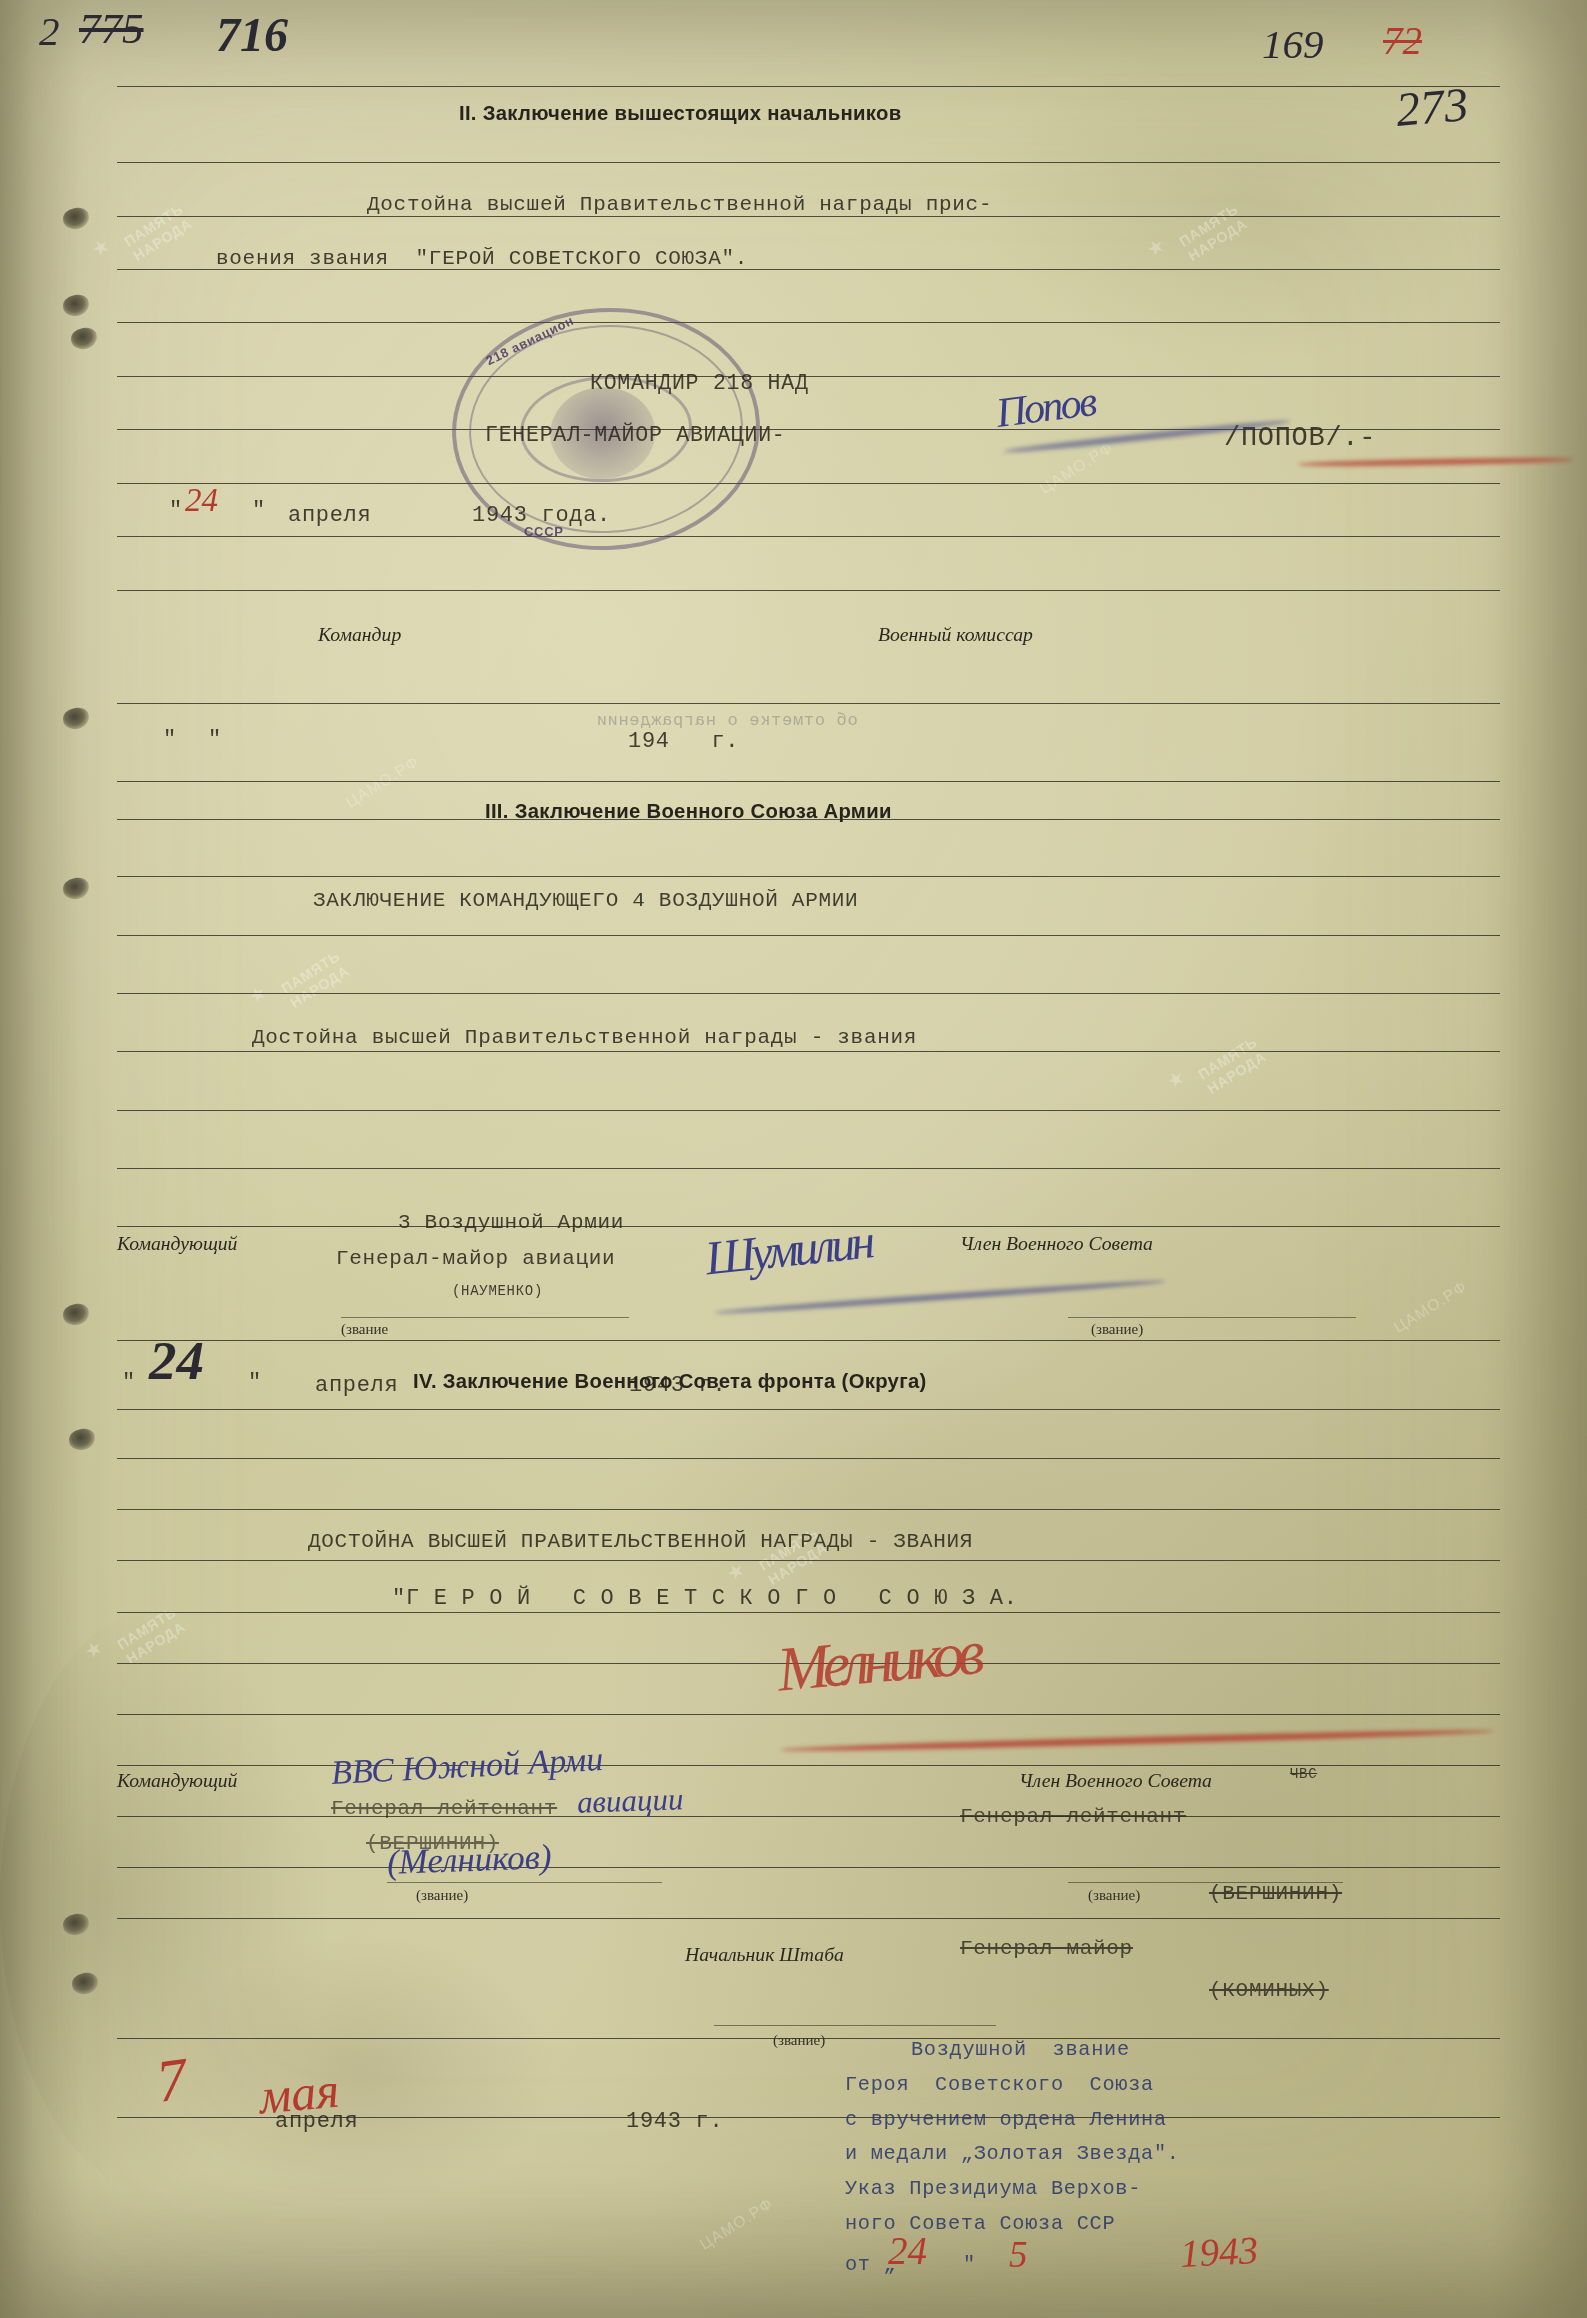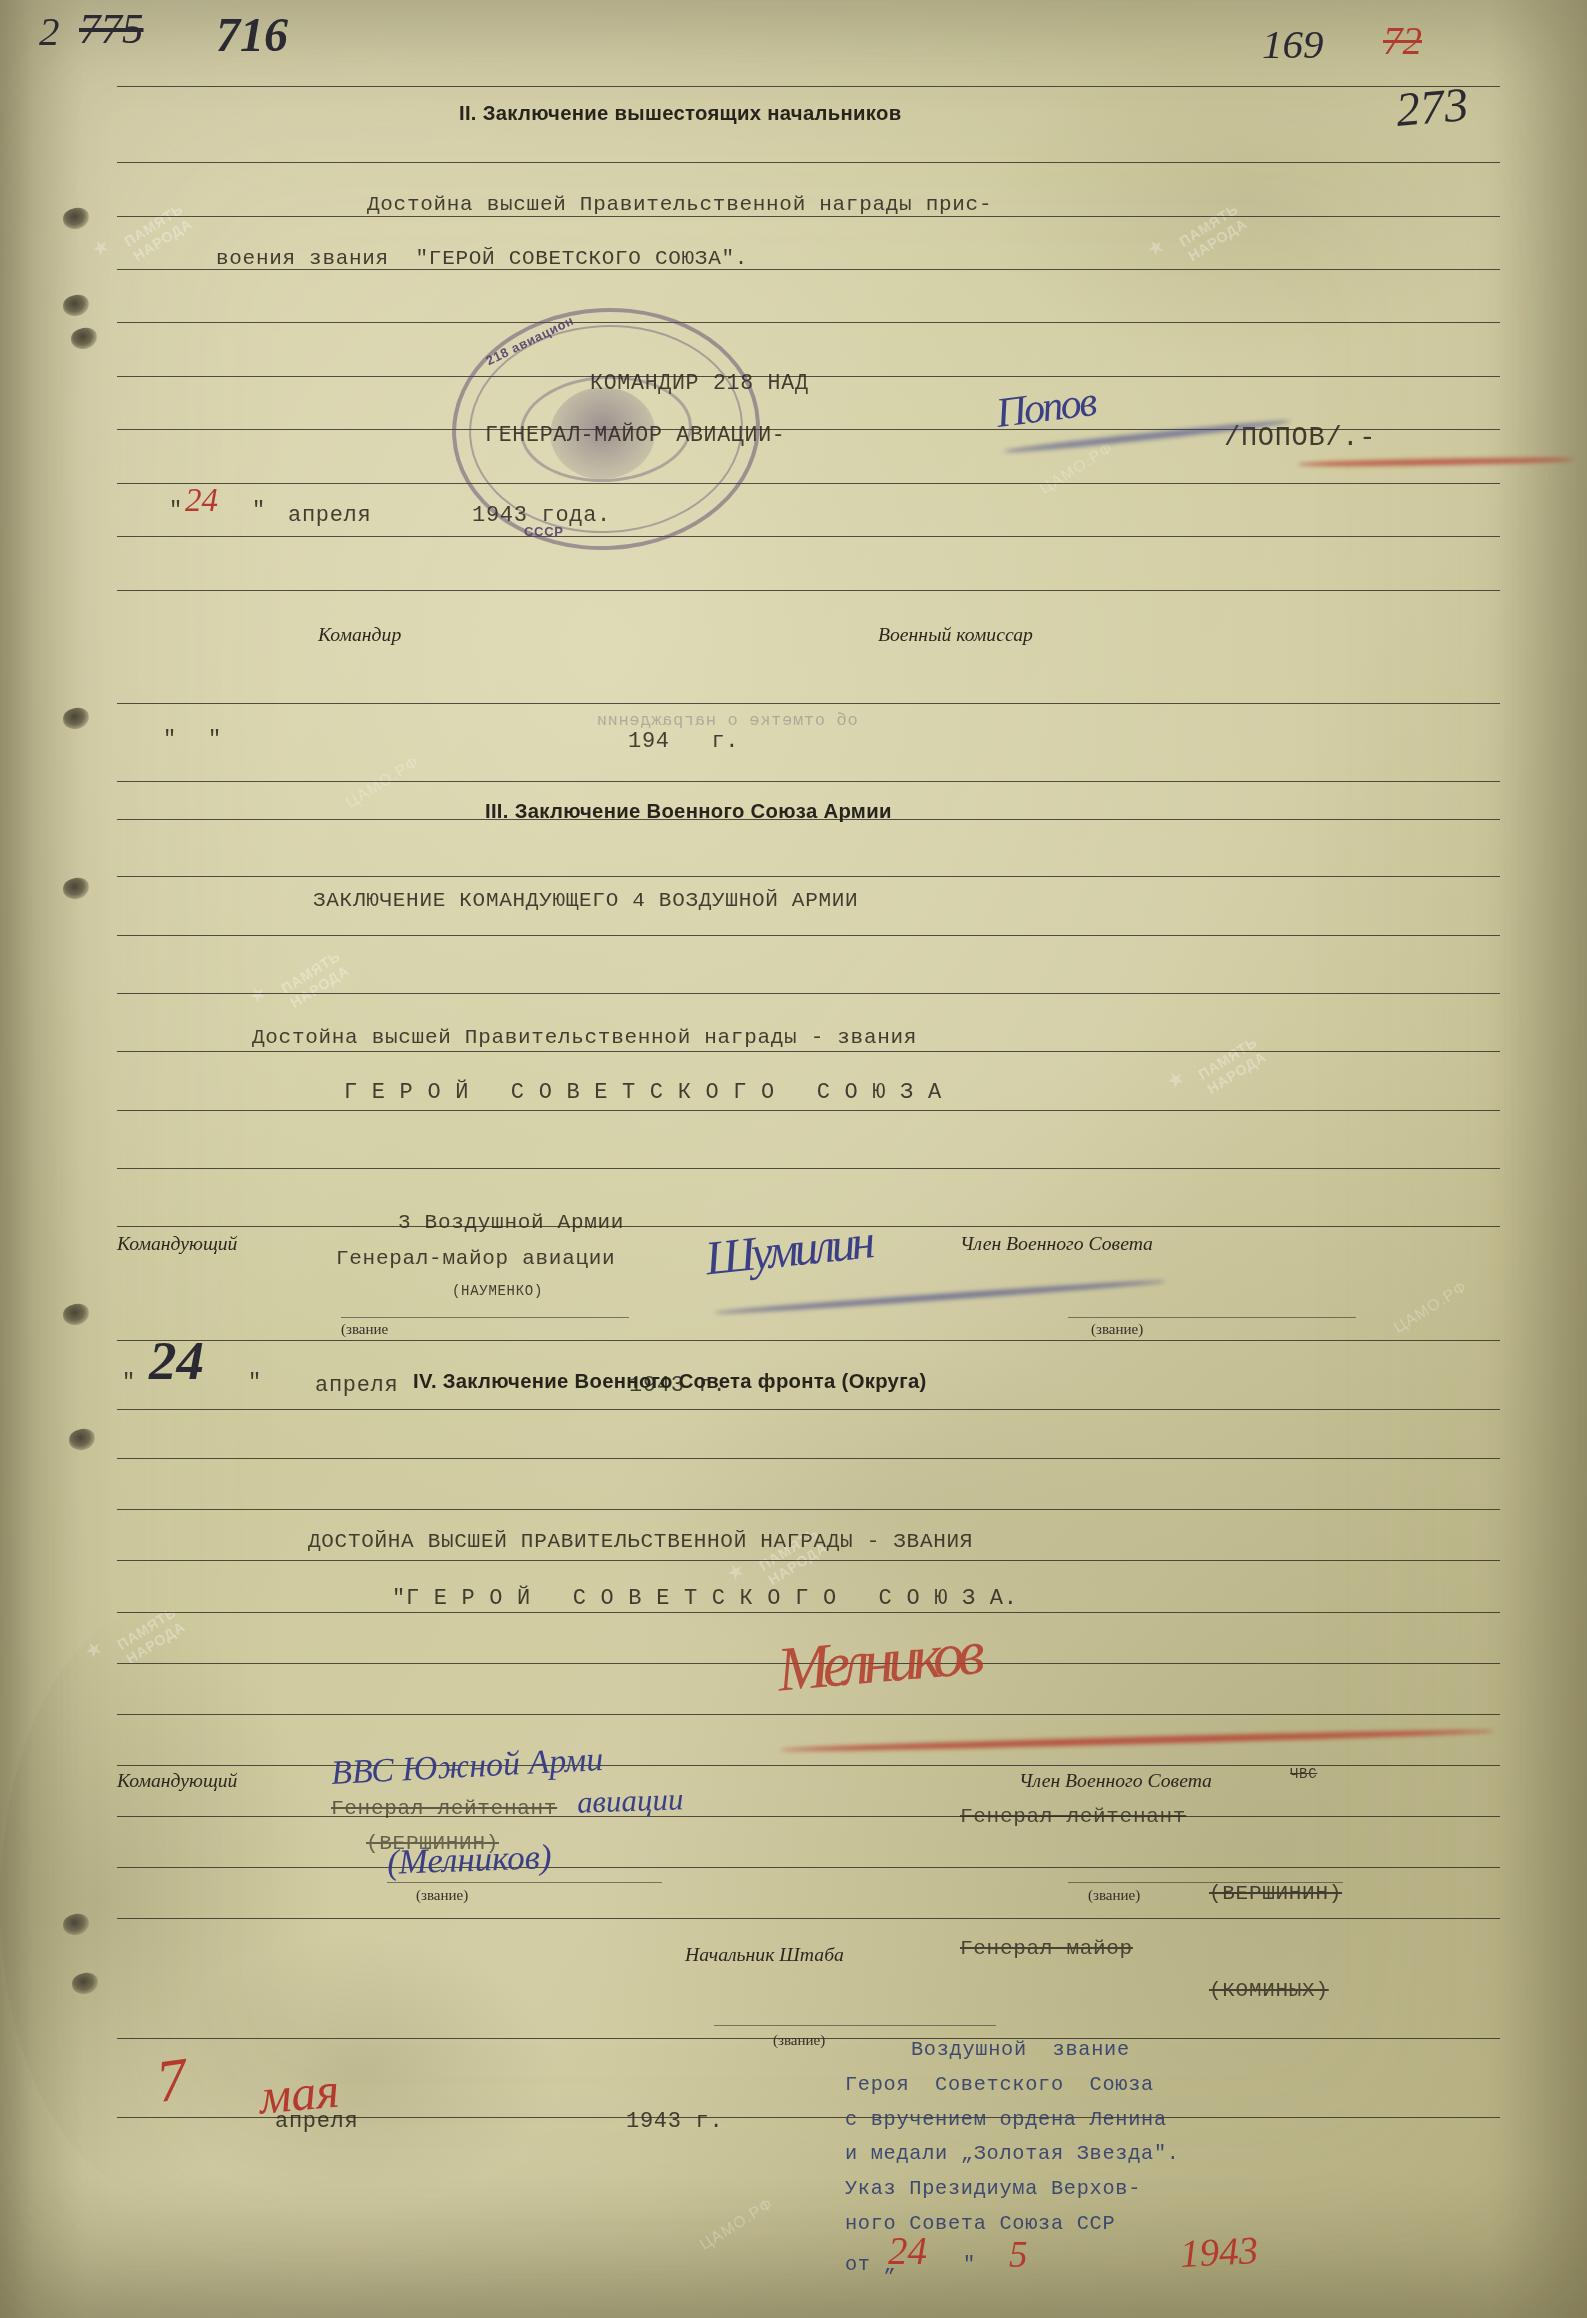--- a/index.html
+++ b/index.html
@@ -323,21 +323,20 @@
   <div class="italic-lbl" style="left:878px;top:623px;">Военный комиссар</div>
 
   <div class="typed" style="left:163px;top:727px;font-size:22px;">"</div>
   <div class="typed" style="left:208px;top:727px;font-size:22px;">"</div>
   <div class="typed" style="left:628px;top:729px;font-size:22px;">194   г.</div>
 
   <div class="section-title" style="left:485px;top:800px;">III. Заключение Военного Союза Армии</div>
 
   <div class="typed" style="left:313px;top:889px;font-size:21px;">ЗАКЛЮЧЕНИЕ КОМАНДУЮЩЕГО 4 ВОЗДУШНОЙ АРМИИ</div>
   <div class="typed" style="left:252px;top:1026px;font-size:21px;">Достойна высшей Правительственной награды - звания</div>
-  <div class="typed" style="left:344px;top:1080px;font-size:22px;">Г Е Р О Й   С О В Е Т С К О Г О   С О Ю З А</div>
 
   <div class="italic-lbl" style="left:117px;top:1232px;">Командующий</div>
   <div class="typed" style="left:398px;top:1211px;font-size:21px;">3 Воздушной Армии</div>
   <div class="typed" style="left:336px;top:1247px;font-size:21px;">Генерал-майор авиации</div>
   <div class="typed" style="left:452px;top:1283px;font-size:14px;">(НАУМЕНКО)</div>
   <div class="small-lbl" style="left:341px;top:1321px;">(звание</div>
   <div class="italic-lbl" style="left:960px;top:1232px;">Член Военного Совета</div>
   <div class="small-lbl" style="left:1091px;top:1321px;">(звание)</div>
 
   <div class="hand hand-blue" style="left:705px;top:1222px;font-size:48px;transform:rotate(-6deg);letter-spacing:-3.9px;">Шумилин</div>

